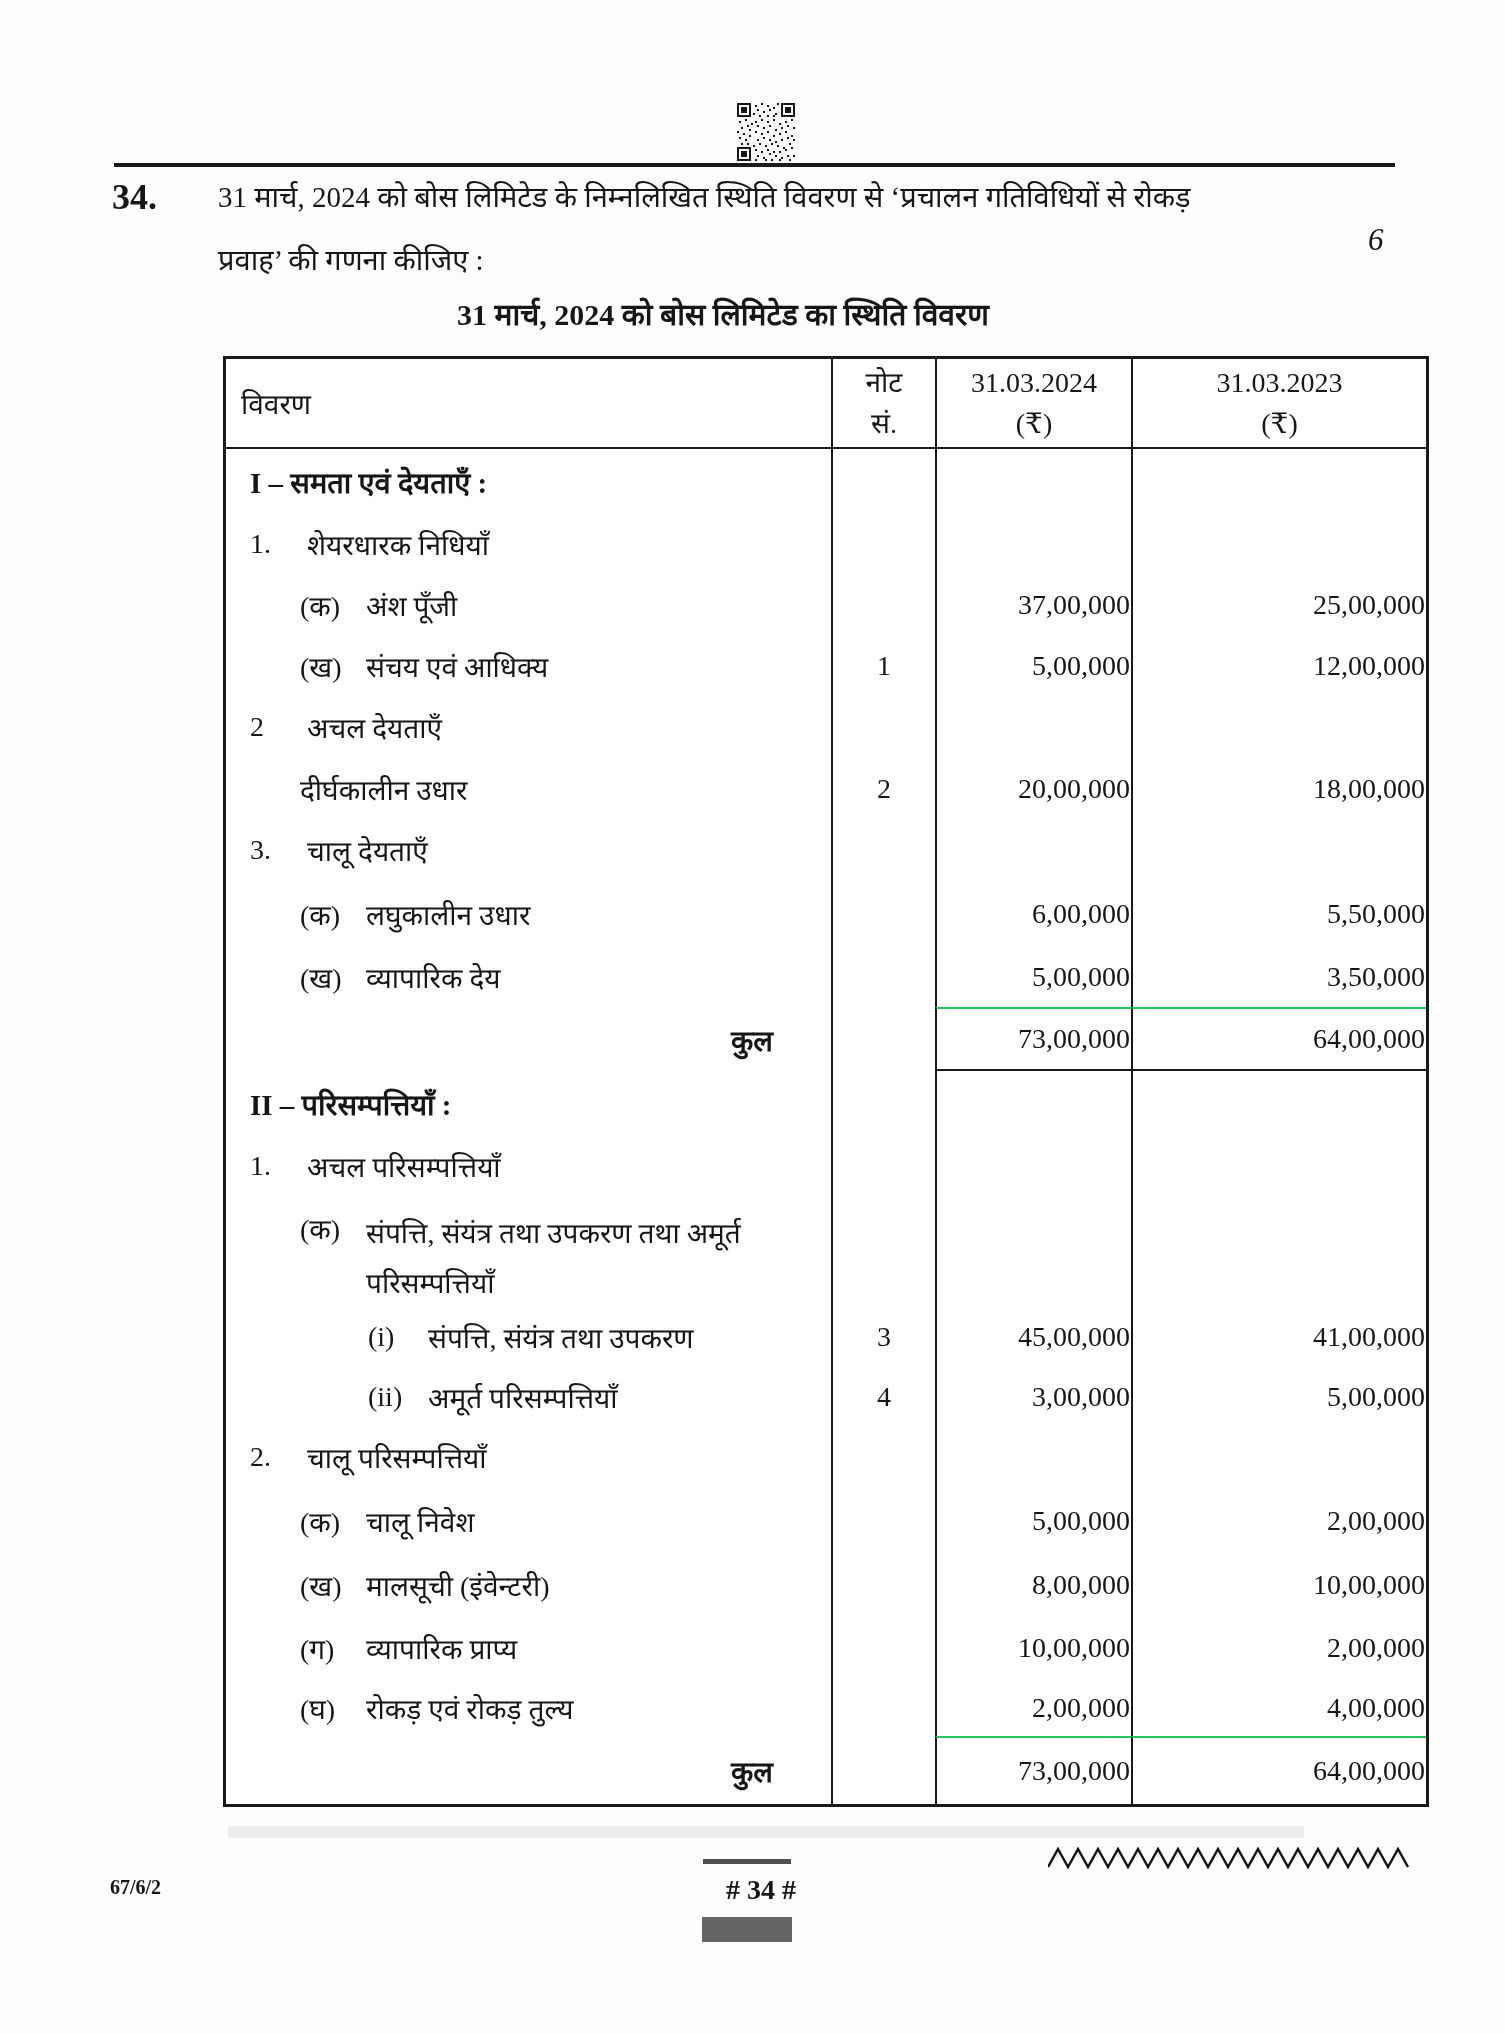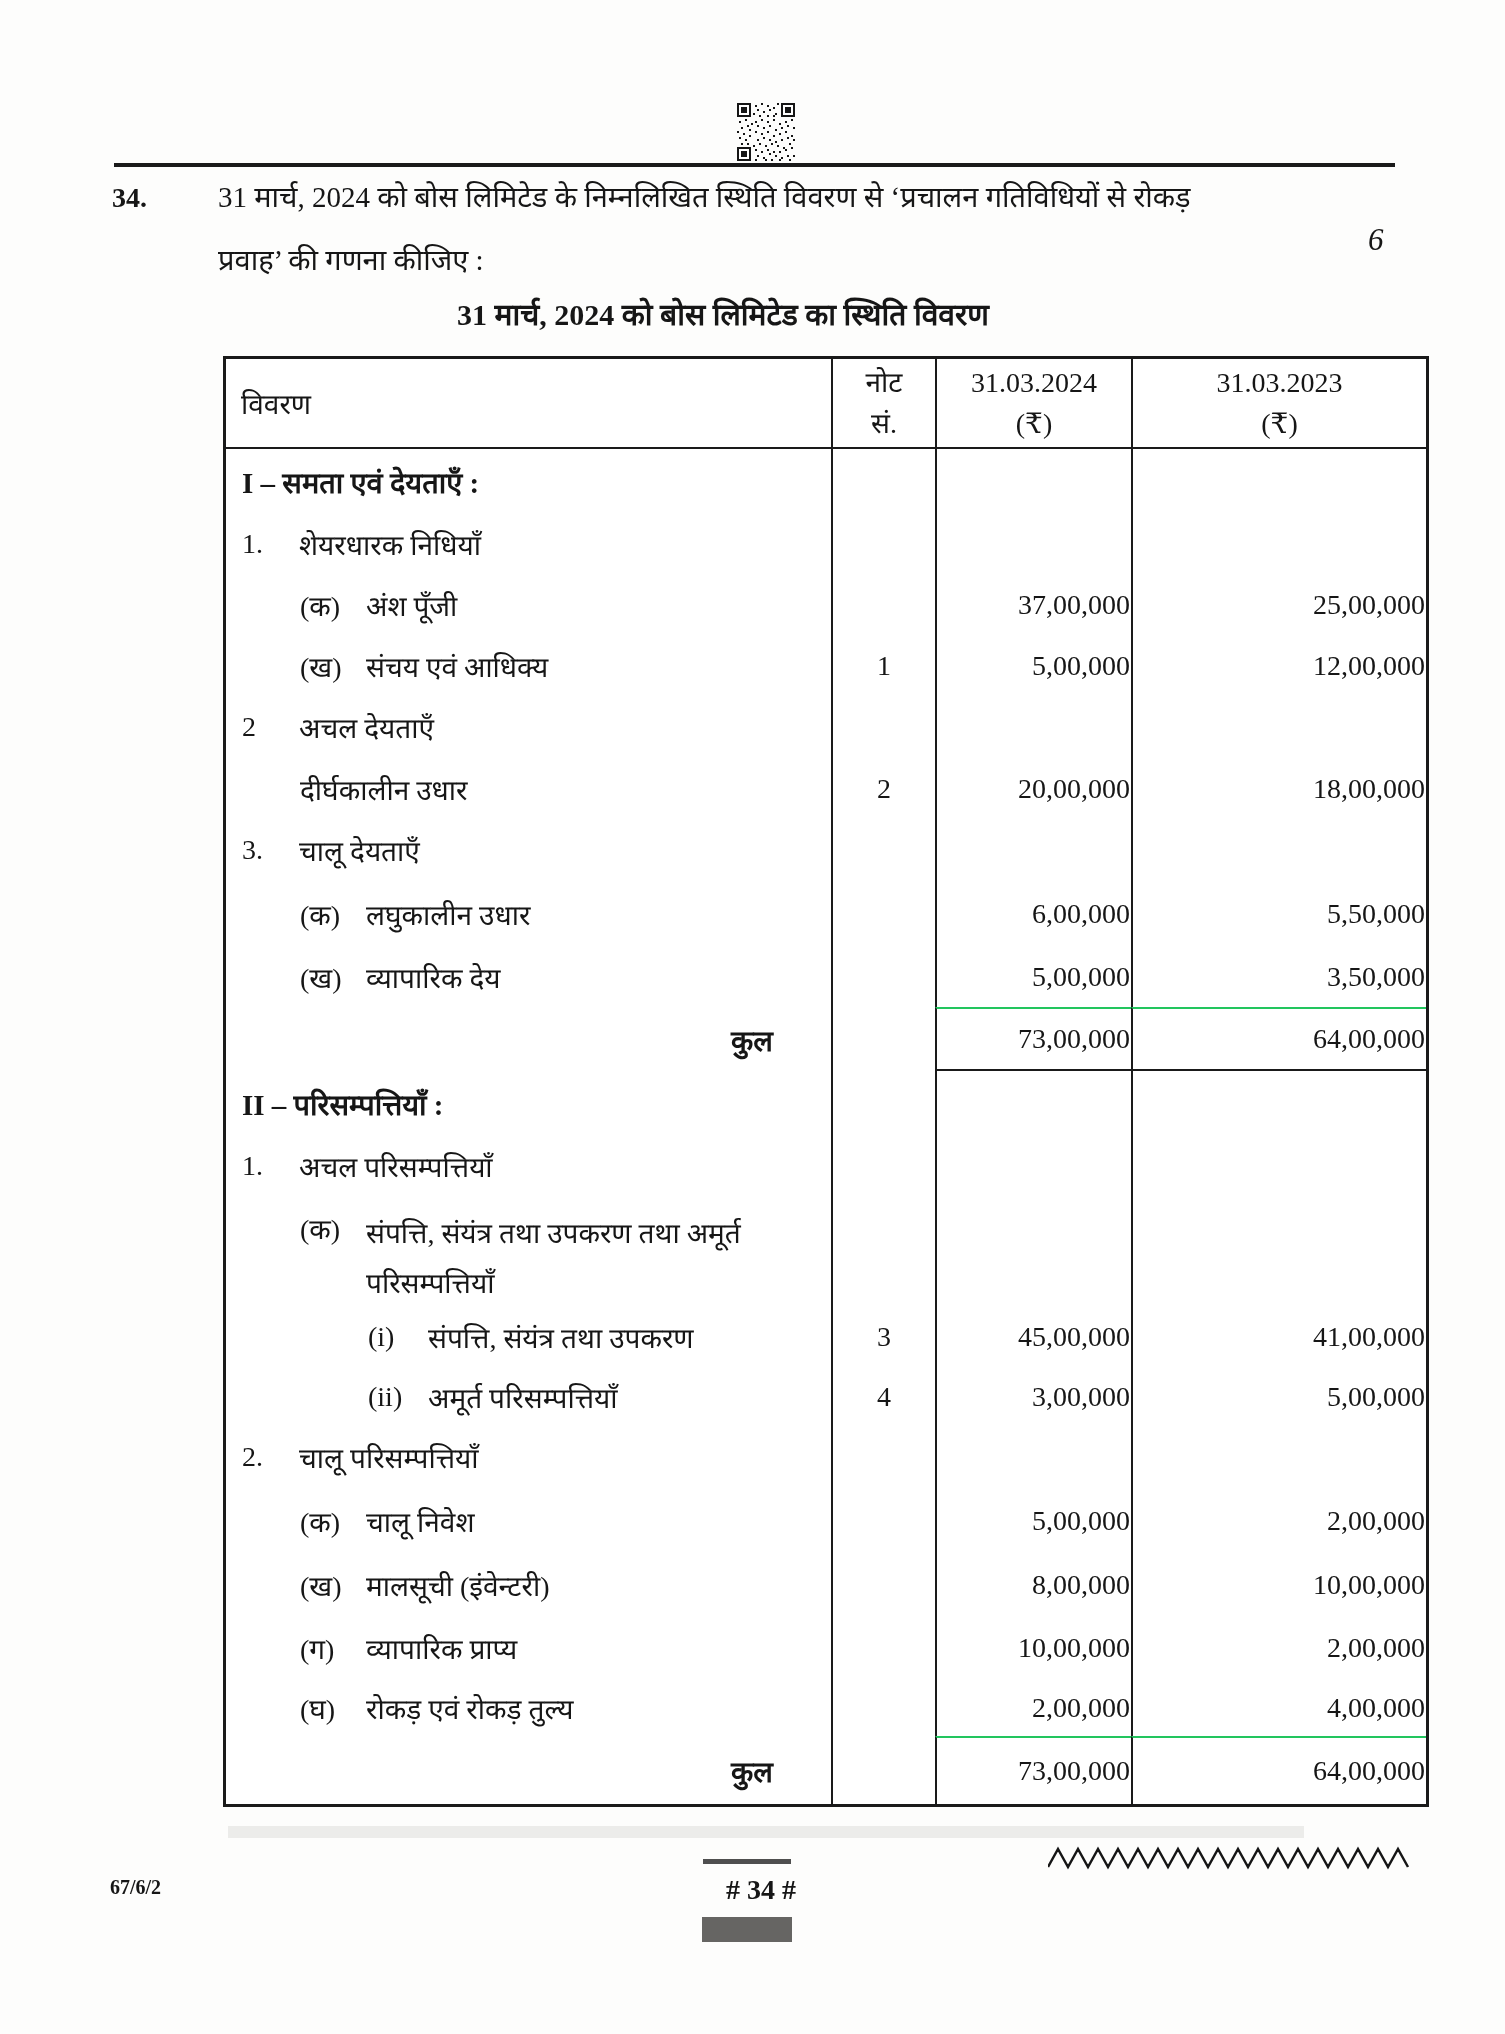--- a/index.html
+++ b/index.html
@@ -10,21 +10,21 @@
     color: #161616;
     font-family: "Liberation Serif", "DejaVu Serif", serif;
     position: relative;
     overflow: hidden;
   }
 
   
   .qr { position: absolute; left: 737px; top: 103px; width: 58px; height: 58px; }
   .top-rule { position: absolute; left: 114px; top: 163px; width: 1281px; height: 4px; background: #1a1a1a; }
 
-  .q-num  { position: absolute; left: 112px; top: 166px; font-size: 28px; font-weight: bold; line-height: 63px; }
+  .q-num  { position: absolute; left: 112px; top: 166px; font-size: 36px; font-weight: bold; line-height: 63px; }
   .q-text { position: absolute; left: 218px; top: 166px; width: 1150px; font-size: 29px; line-height: 63px; }
   .q-line { display: block; white-space: nowrap; }
   .q-marks { position: absolute; left: 1368px; top: 222px; font-size: 31px; font-style: italic; }
 
   .t-title { position: absolute; left: 223px; top: 293px; width: 1000px; text-align: center; font-size: 30px; font-weight: bold; }
 
   
   .sheet {
     position: absolute; left: 223px; top: 356px; width: 1206px;
     border: 3px solid #1a1a1a; background: #fff;
@@ -32,21 +32,21 @@
     grid-template-columns: 605px 104px 196px 1fr;
     grid-template-rows: 90px 64px 61px 61px 61px 62px 61px 61px 67px 60px 64px 64px 61px 110px 61px 59px 62px 66px 62px 63px 57px 68px;
   }
   .cell { display: flex; align-items: center; font-size: 28px; min-width: 0; }
   .bl { border-left: 2px solid #1a1a1a; }
   .hb { border-bottom: 2px solid #1a1a1a; }
   .hdr { flex-direction: column; justify-content: center; line-height: 41px; text-align: center; }
   .hdr-left { padding-left: 15px; }
   .note { justify-content: center; }
   .val { justify-content: flex-end; padding-right: 1px; }
-  .pl1 { padding-left: 16px; }
+  .pl1 { padding-left: 24px; }
   .pl2 { padding-left: 74px; }
   .pl3 { padding-left: 142px; }
   .n1 { flex: none; width: 57px; }
   .n2 { flex: none; width: 66px; }
   .n3 { flex: none; width: 60px; }
   .sec { font-size: 29px; font-weight: bold; }
   .tot { justify-content: flex-end; padding-right: 58px; font-weight: bold; font-size: 29px; }
   .two { align-items: flex-start; padding-top: 13px; }
   .two .lines span { display: block; line-height: 50px; }
   .tl-t { border-top: 2px solid #22c55e; }

